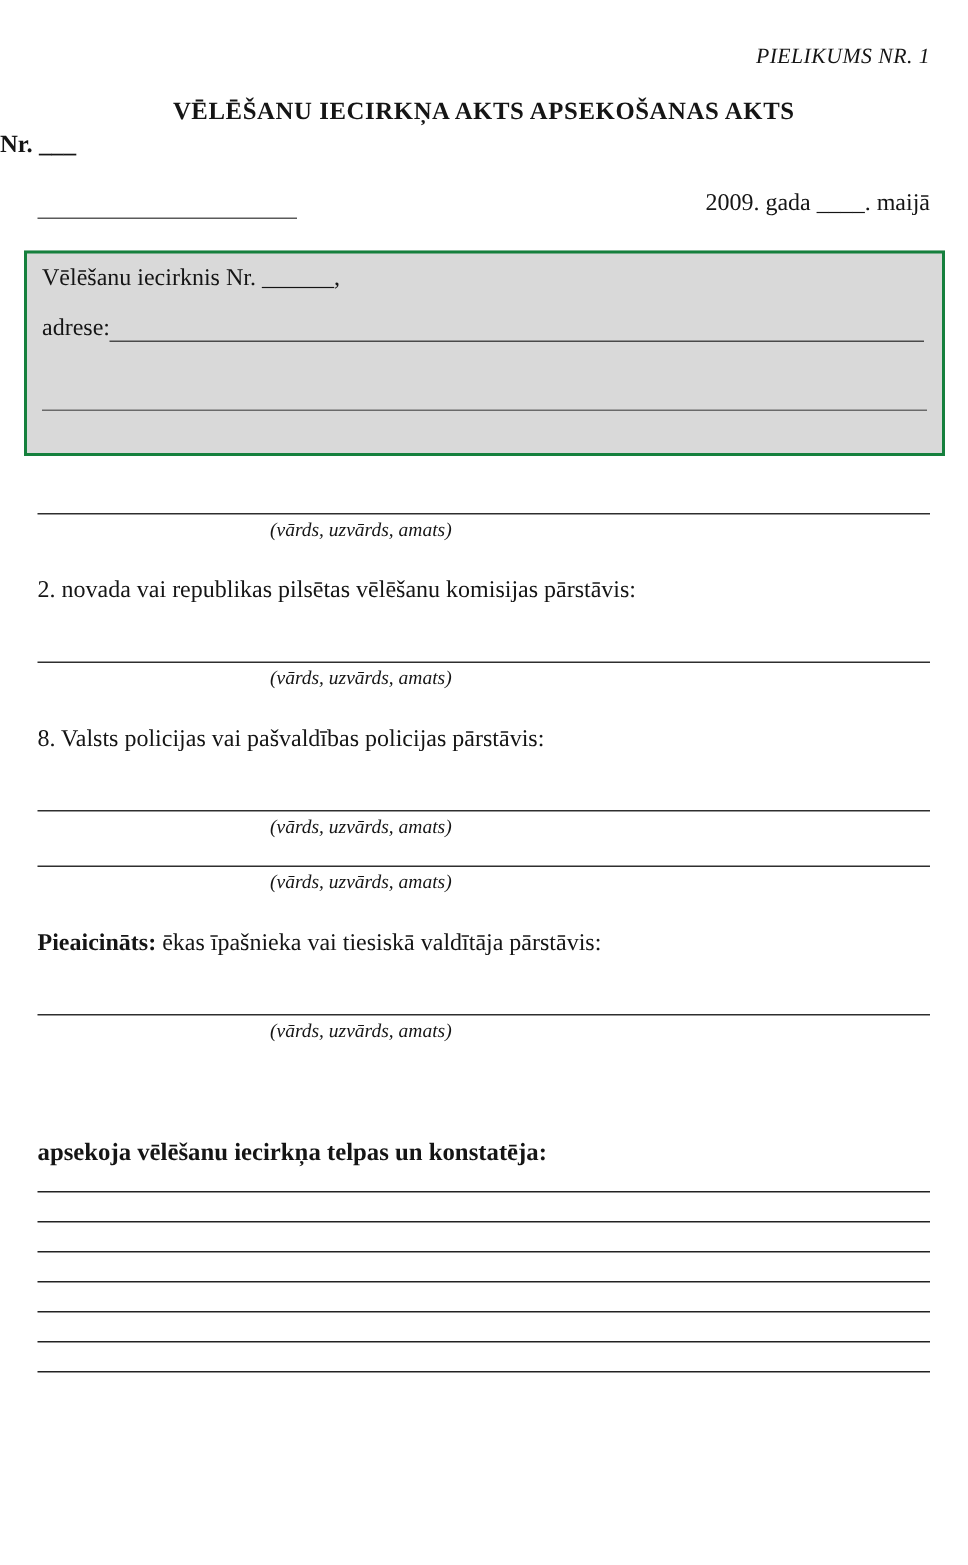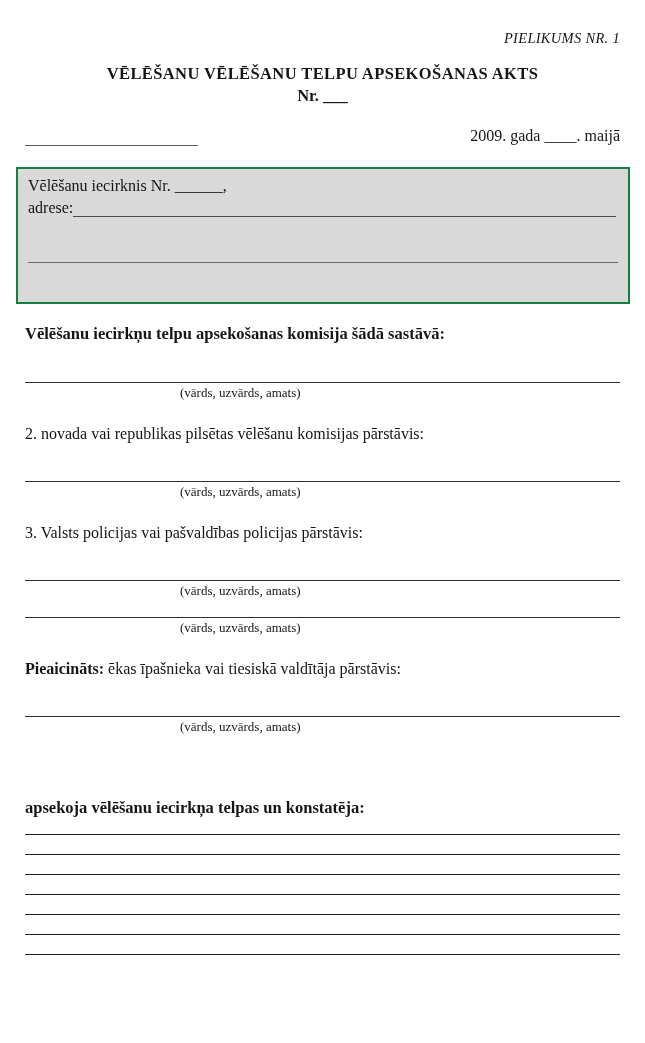--- a/index.html
+++ b/index.html
@@ -24,21 +24,20 @@
   }
   .doc-title {
     margin-top: 17px;
     text-align: center;
     font-weight: bold;
     font-size: 16.5px;
     letter-spacing: 0.4px;
   }
   .doc-number {
     margin-top: 2px;
-    text-align: center;
     font-weight: bold;
     font-size: 16.5px;
   }
   .place-date-row {
     margin: 20px 25px 0 25px;
     display: flex;
     justify-content: space-between;
     align-items: center;
     height: 20px;
   }
@@ -50,21 +49,21 @@
   .date-text { font-size: 16px; }
   .precinct-box {
     margin: 21px 15px 0 16px;
     height: 137px;
     background: #d9d9d9;
     border: 2px solid #15803d;
     padding: 7px 10px 0 10px;
   }
   .precinct-number-line { margin-top: 1px; }
   .address-row {
-    margin-top: 4px;
+    margin-top: 15px;
     display: flex;
     align-items: flex-end;
   }
   .address-blank {
     flex: 1;
     height: 18px;
     border-bottom: 1px solid #4a4a4a;
     margin-right: 2px;
   }
   .box-extra-blank {
@@ -80,20 +79,21 @@
   .member-label { margin: 24px 25px 0 25px; }
   .sign-line {
     margin: 38px 25px 0 25px;
     height: 0;
     border-bottom: 1px solid #2e2e2e;
   }
   .sign-line.tight { margin-top: 18px; }
   .name-caption {
     margin: 2px 25px 0 180px;
     font-size: 13px;
+    font-style: italic;
   }
   .invited-prefix { font-weight: bold; font-family: Liberation Serif, serif; }
   .findings-heading {
     margin: 63px 25px 0 25px;
     font-weight: bold;
     font-size: 16.5px;
   }
   .findings-lines { margin: 0 25px 0 25px; }
   .ruled-line {
     height: 20px;
@@ -101,47 +101,46 @@
   }
   .ruled-line:first-child { height: 17px; }
 </style>
 </head>
 <body>
 
 <div class="page">
 
   <div class="annex-note">PIELIKUMS NR. 1</div>
 
-  <div class="doc-title">VĒLĒŠANU VĒLĒŠANU TELPU APSEKOŠANAS AKTS</div>
+  <div class="doc-title">VĒLĒŠANU IECIRKŅA AKTS APSEKOŠANAS AKTS</div>
   <div class="doc-number">Nr. ___</div>
 
   <div class="place-date-row">
     <span class="place-blank"></span>
     <span class="date-text">2009. gada ____. maijā</span>
   </div>
 
   <div class="precinct-box">
     <div class="precinct-number-line">Vēlēšanu iecirknis Nr. ______,</div>
     <div class="address-row">
       <span>adrese:</span>
       <span class="address-blank"></span>
     </div>
     <div class="box-extra-blank"></div>
   </div>
 
-  <div class="section-heading">Vēlēšanu iecirkņu telpu apsekošanas komisija šādā sastāvā:</div>
 
   <div class="sign-line"></div>
   <div class="name-caption">(vārds, uzvārds, amats)</div>
 
   <div class="member-label">2. novada vai republikas pilsētas vēlēšanu komisijas pārstāvis:</div>
   <div class="sign-line"></div>
   <div class="name-caption">(vārds, uzvārds, amats)</div>
 
-  <div class="member-label">3. Valsts policijas vai pašvaldības policijas pārstāvis:</div>
+  <div class="member-label">8. Valsts policijas vai pašvaldības policijas pārstāvis:</div>
   <div class="sign-line"></div>
   <div class="name-caption">(vārds, uzvārds, amats)</div>
 
   <div class="sign-line tight"></div>
   <div class="name-caption">(vārds, uzvārds, amats)</div>
 
   <div class="member-label">
     <span class="invited-prefix">Pieaicināts:</span><span> ēkas īpašnieka vai tiesiskā valdītāja pārstāvis:</span>
   </div>
   <div class="sign-line"></div>

